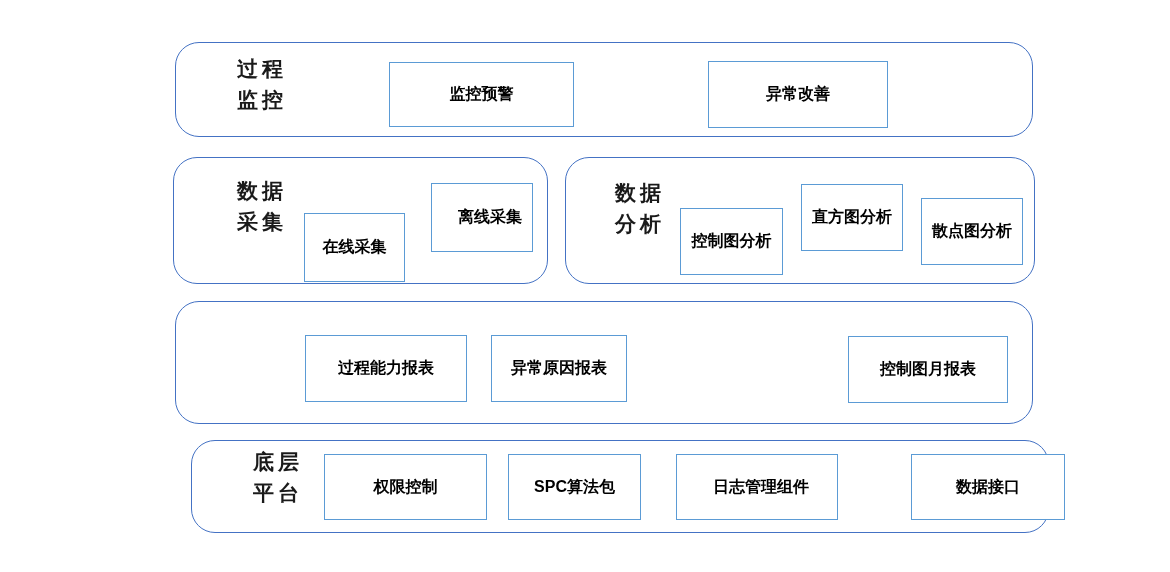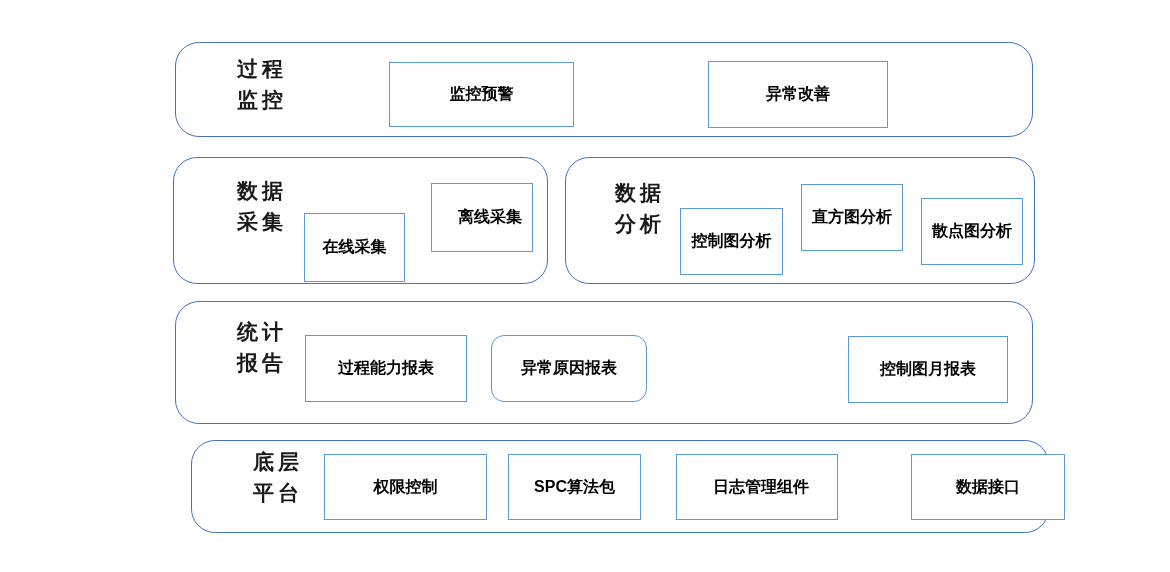--- a/index.html
+++ b/index.html
@@ -76,26 +76,22 @@
     <div class="layer-label" style="left:33px; top:20px;">
       <span>数据</span><br>
       <span>分析</span>
     </div>
     <div class="node" style="left:114px; top:26px; width:103px; height:67px;margin-top:24px;">控制图分析</div>
     <div class="node" style="left:235px; top:26px; width:102px; height:67px;">直方图分析</div>
     <div class="node" style="left:355px; top:26px; width:102px; height:67px;margin-top:14px;">散点图分析</div>
   </div>
 
   <div class="layer layer-d">
-    <div class="layer-label" style="left:45px; top:15px;">
-      <span>统计</span><br>
-      <span>报告</span>
-    </div>
     <div class="node" style="left:129px; top:33px; width:162px; height:67px;">过程能力报表</div>
-    <div class="node" style="left:315px; top:33px; width:156px; height:67px;border-radius:13px;">异常原因报表</div>
+    <div class="node" style="left:315px; top:33px; width:136px; height:67px;">异常原因报表</div>
     <div class="node" style="left:672px; top:34px; width:160px; height:67px;">控制图月报表</div>
   </div>
 
   <div class="layer layer-e">
     <div class="layer-label" style="left:45px; top:6px;">
       <span>底层</span><br>
       <span>平台</span>
     </div>
     <div class="node" style="left:132px; top:13px; width:163px; height:66px;">权限控制</div>
     <div class="node" style="left:316px; top:13px; width:133px; height:66px;">SPC算法包</div>

